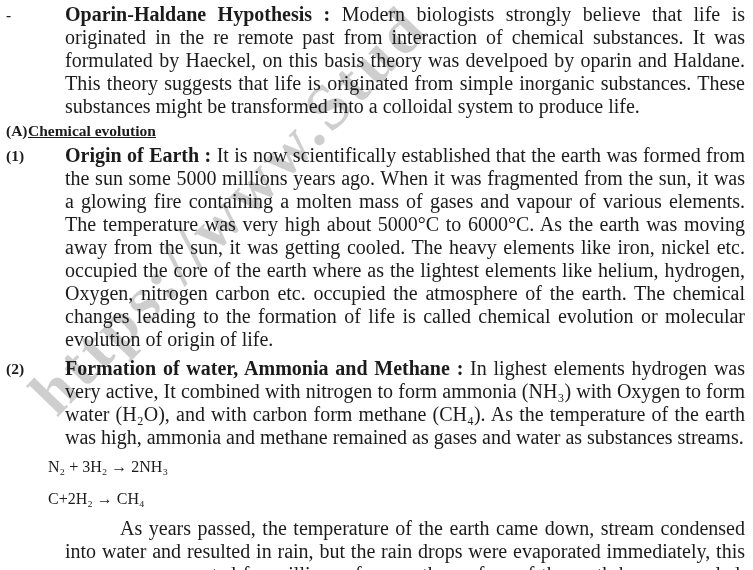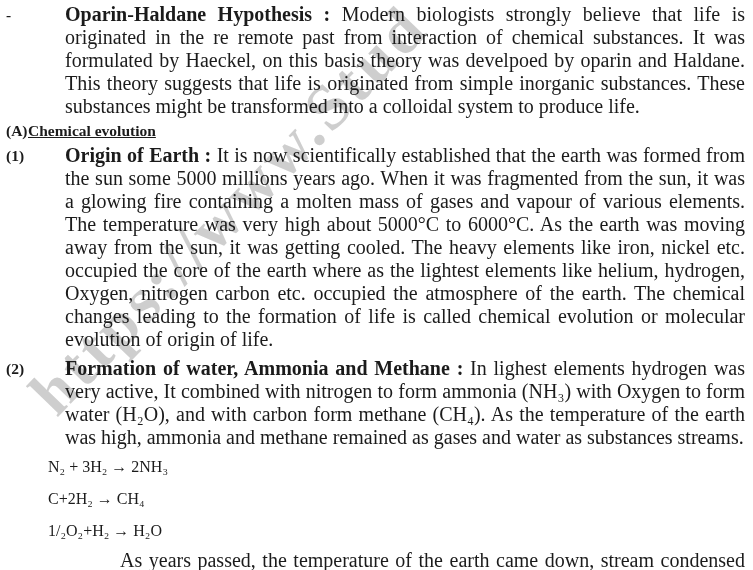--- a/index.html
+++ b/index.html
@@ -67,20 +67,19 @@
   </section>
 
   <section class="block sp2">
     <span class="marker">(2)</span>
     <p class="body"><b class="lbl">Formation of water, Ammonia and Methane : </b><span>In lighest elements hydrogen was very active, It combined with nitrogen to form ammonia (NH₃) with Oxygen to form water (H₂O), and with carbon form methane (CH₄). As the temperature of the earth was high, ammonia and methane remained as gases and water as substances streams.</span></p>
   </section>
 
   <div class="equations">
     <div class="eq">N₂ + 3H₂  →  2NH₃</div>
     <div class="eq">C+2H₂  →  CH₄</div>
-    <div class="eq">1/₂O₂+H₂  →  H₂O</div>
   </div>
 
   <section class="block sp1">
     <p class="body indent-first">As years passed, the temperature of the earth came down, stream condensed into water and resulted in rain, but the rain drops were evaporated immediately, this procers was repeated for millions of years, the surface of the earth became cooled. Water gradually accumulated and this led to the formation of rivers, streams, lakes, seas and oceans. Compounds like ammonia, methane etc. were</p>
   </section>
 
 </div>
 
 </body></html>

